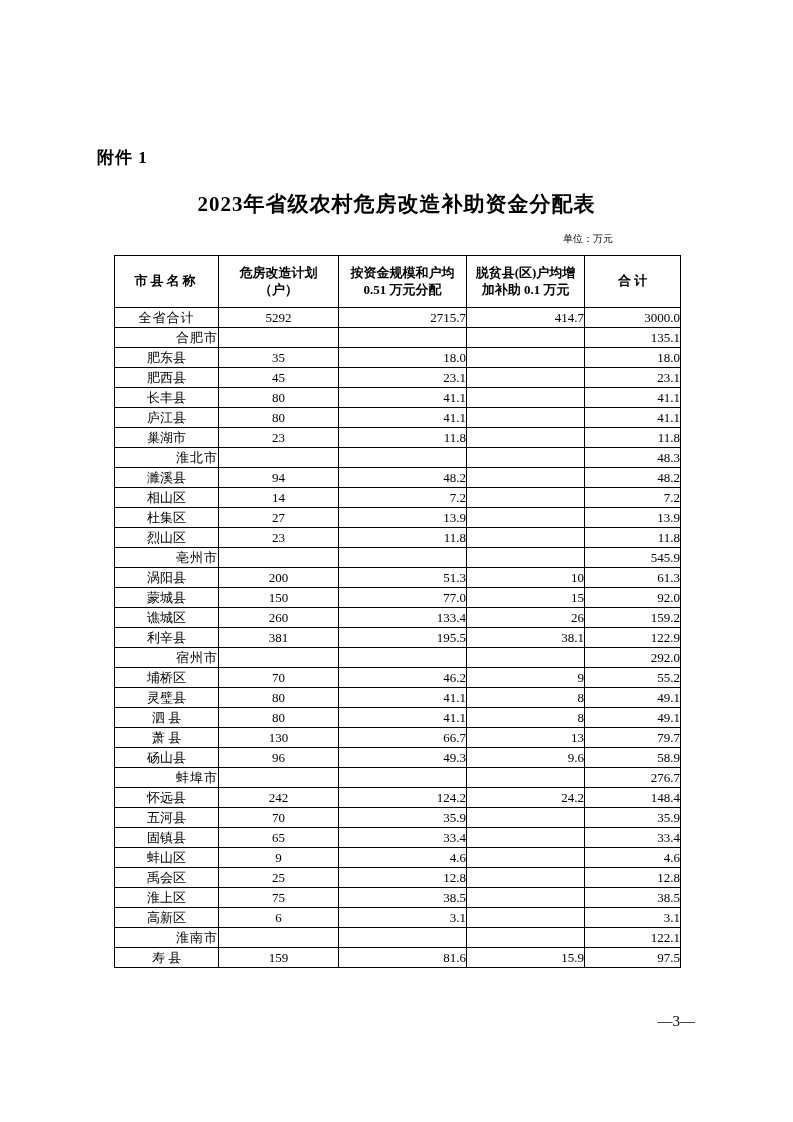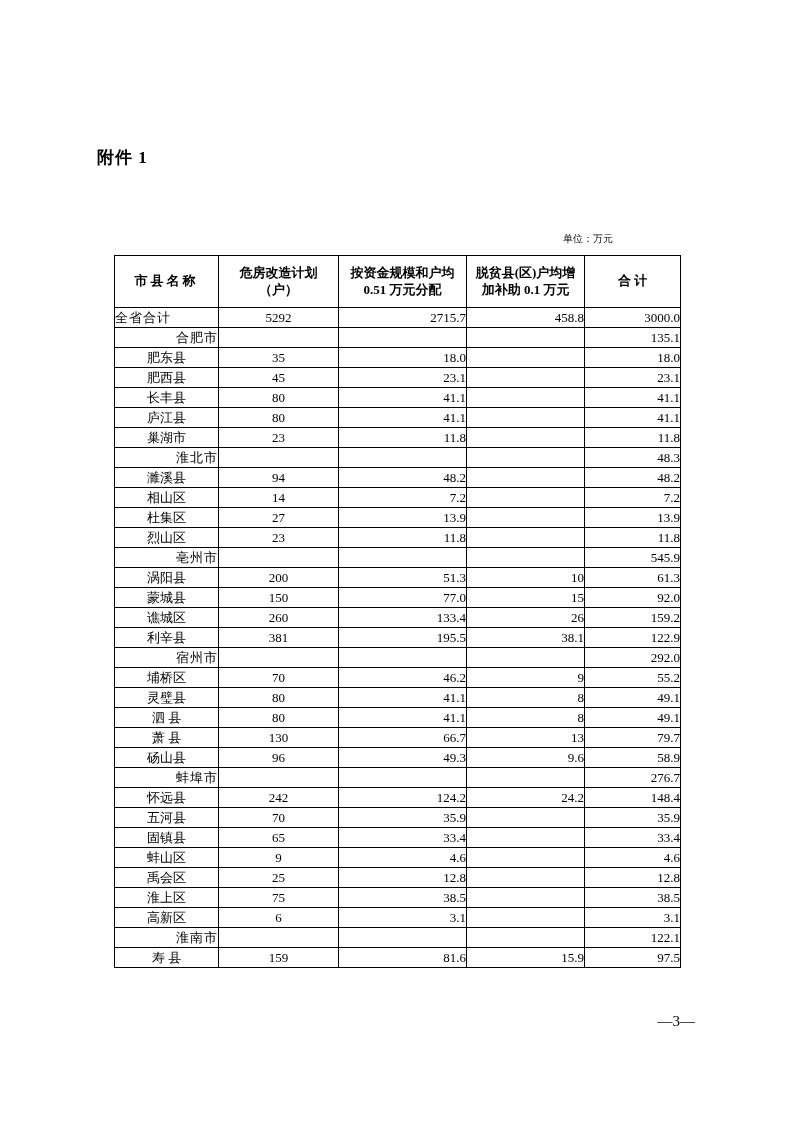--- a/index.html
+++ b/index.html
@@ -91,40 +91,41 @@
     padding-left: 10px;
     font-weight: bold;
     letter-spacing: 1px;
   }
   .name-county {
     text-align: center;
     letter-spacing: 0px;
   }
   .name-spaced { letter-spacing: 6px; }
   .name-total {
-    text-align: left;
+    text-align: center;
     font-weight: bold;
     letter-spacing: 1px;
   }
   .hdr-spread { letter-spacing: 3px; }
   .page-number {
     position: absolute;
     right: 98px;
     top: 1013px;
     font-size: 15px;
     font-family: "Liberation Serif", serif;
   }
 </style>
 </head>
 <body>
 
 <div class="page">
 
   <div class="attachment-label">附件 1</div>
 
+  <div class="doc-title">2023年省级农村危房改造补助资金分配表</div>
 
   <div class="unit-note">单位：万元</div>
 
   <table class="main">
     <colgroup>
       <col class="col-name">
       <col class="col-plan">
       <col class="col-scale">
       <col class="col-poor">
       <col class="col-total">
@@ -145,21 +146,21 @@
           <div>加补助 0.1 万元</div>
         </td>
         <td><span>合    计</span></td>
       </tr>
     </thead>
     <tbody>
     <tr class="total-row">
           <td class="name-total">全省合计</td>
           <td class="c">5292</td>
           <td class="r">2715.7</td>
-          <td class="r">458.8</td>
+          <td class="r">414.7</td>
           <td class="r">3000.0</td>
         </tr>
         <tr class="city-row">
           <td class="name-city">合肥市</td>
           <td class="c"></td>
           <td class="r"></td>
           <td class="r"></td>
           <td class="r">135.1</td>
         </tr>
         <tr>

